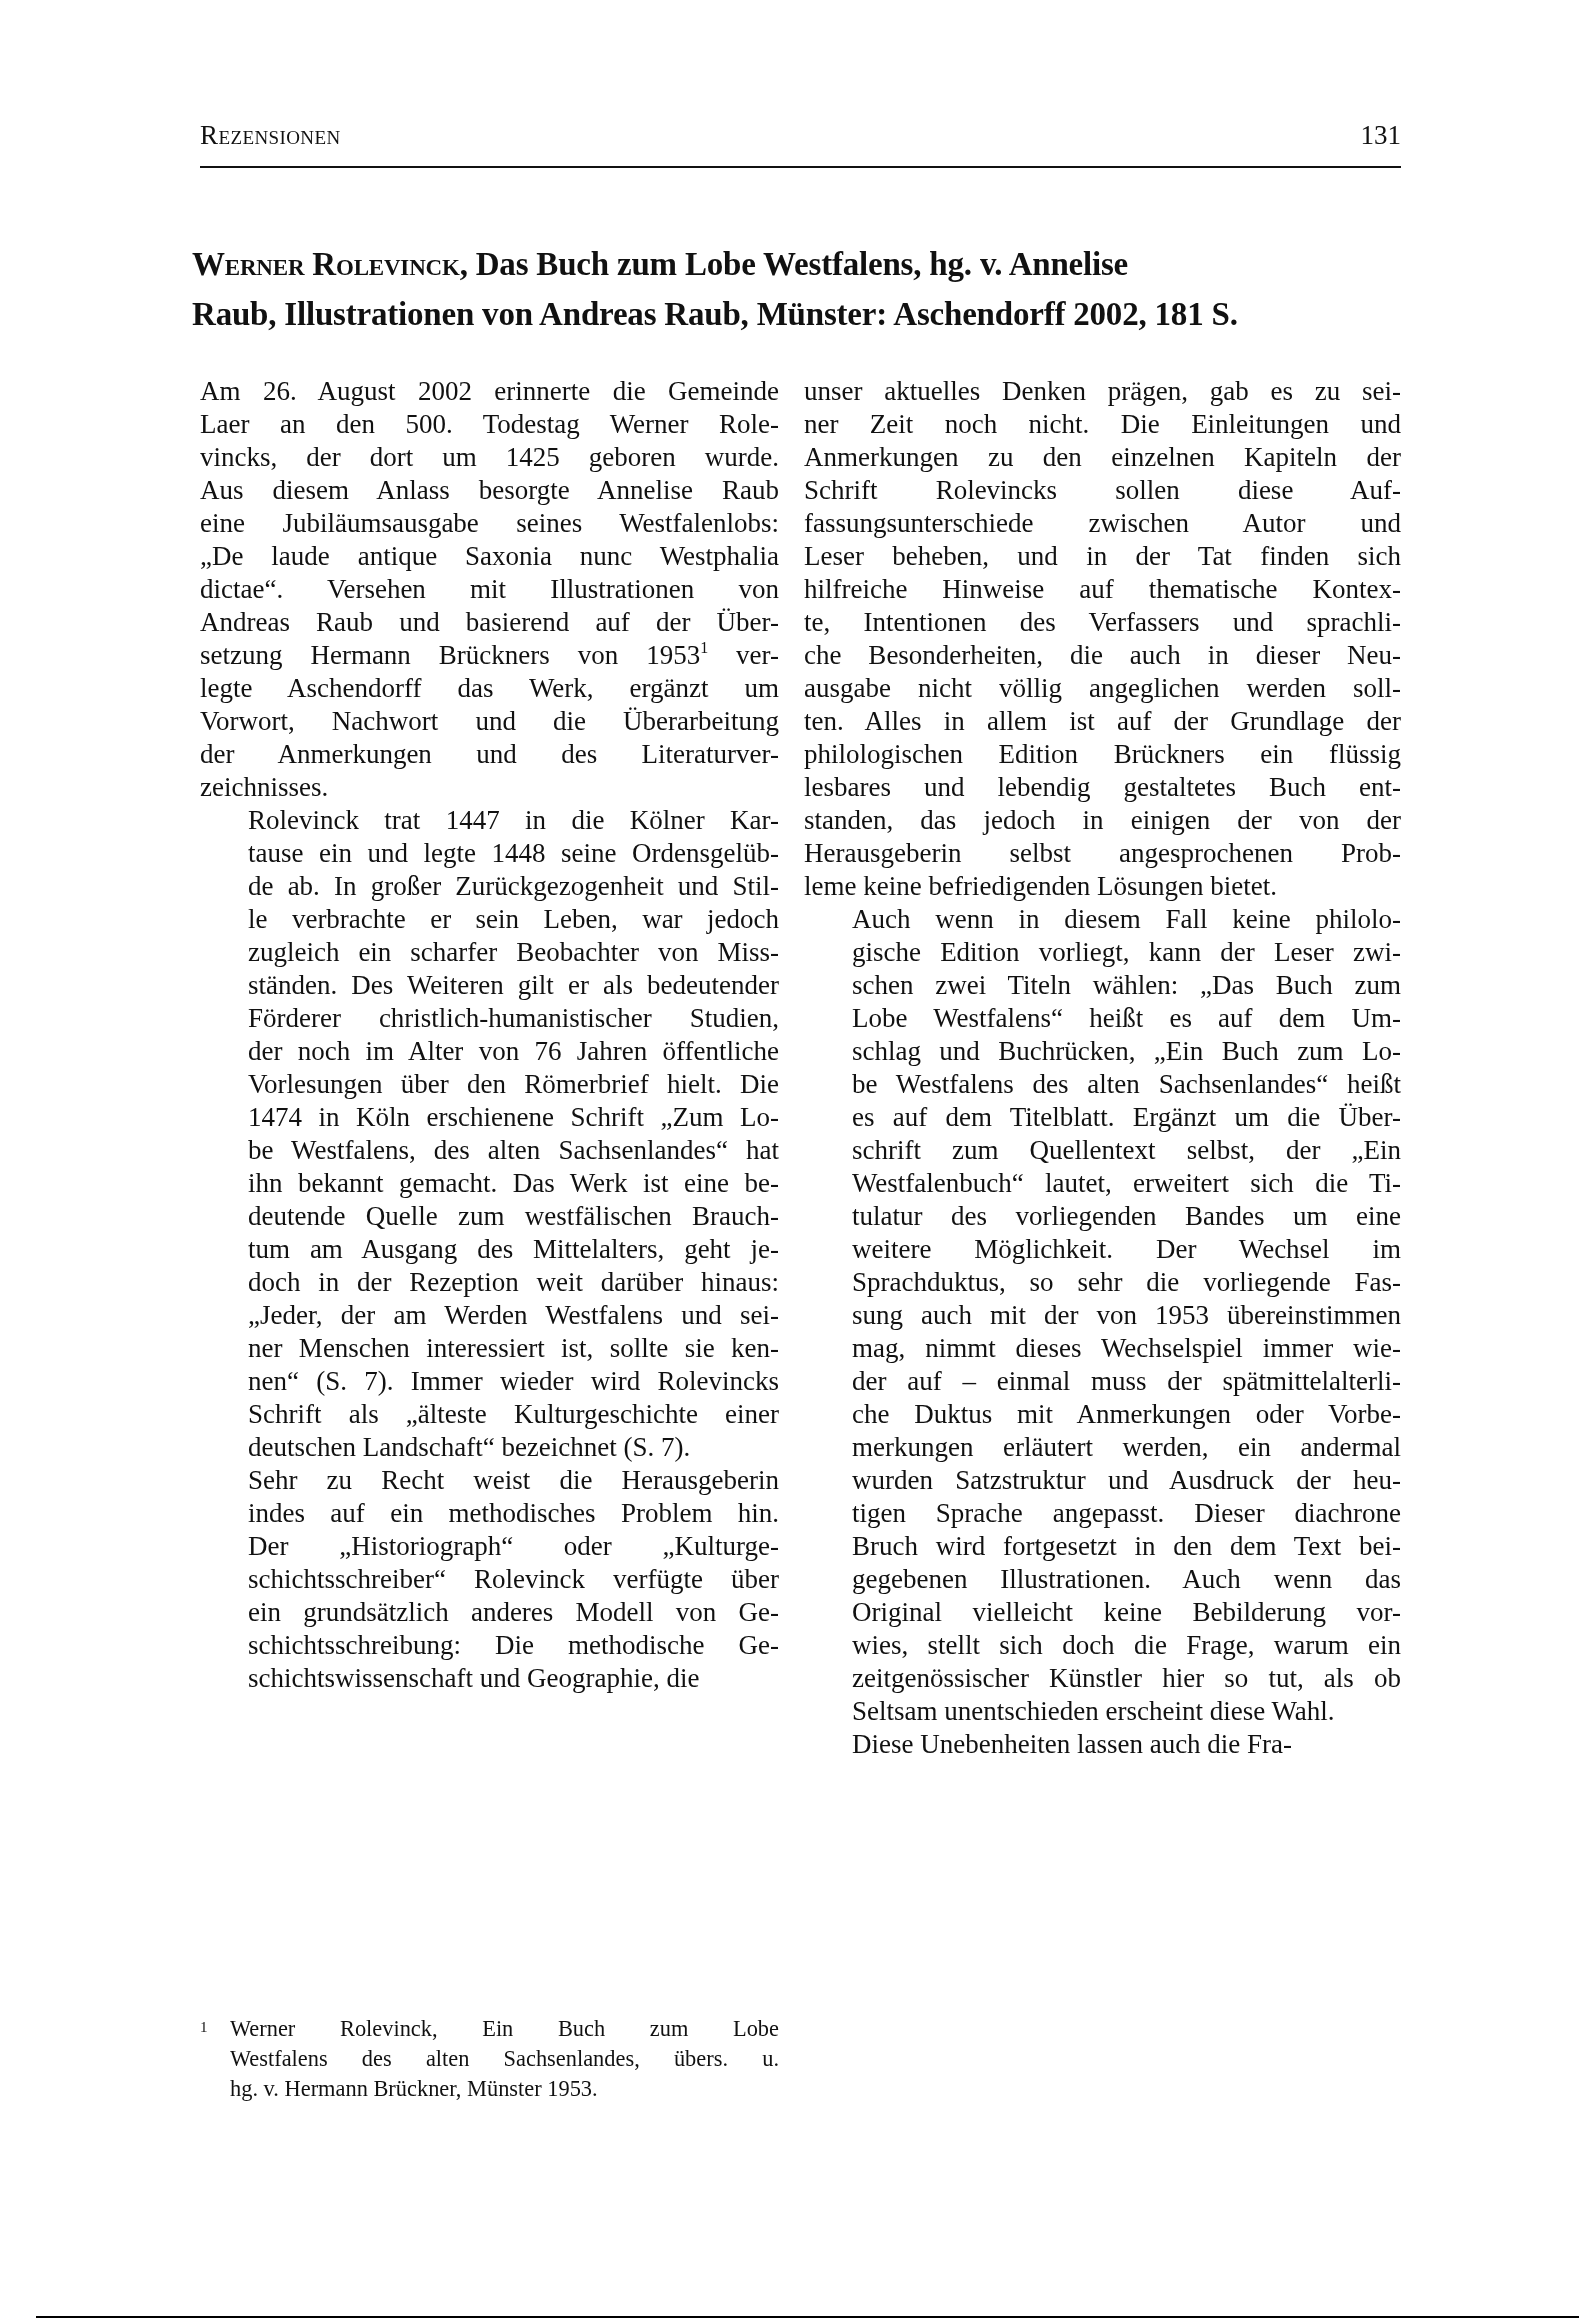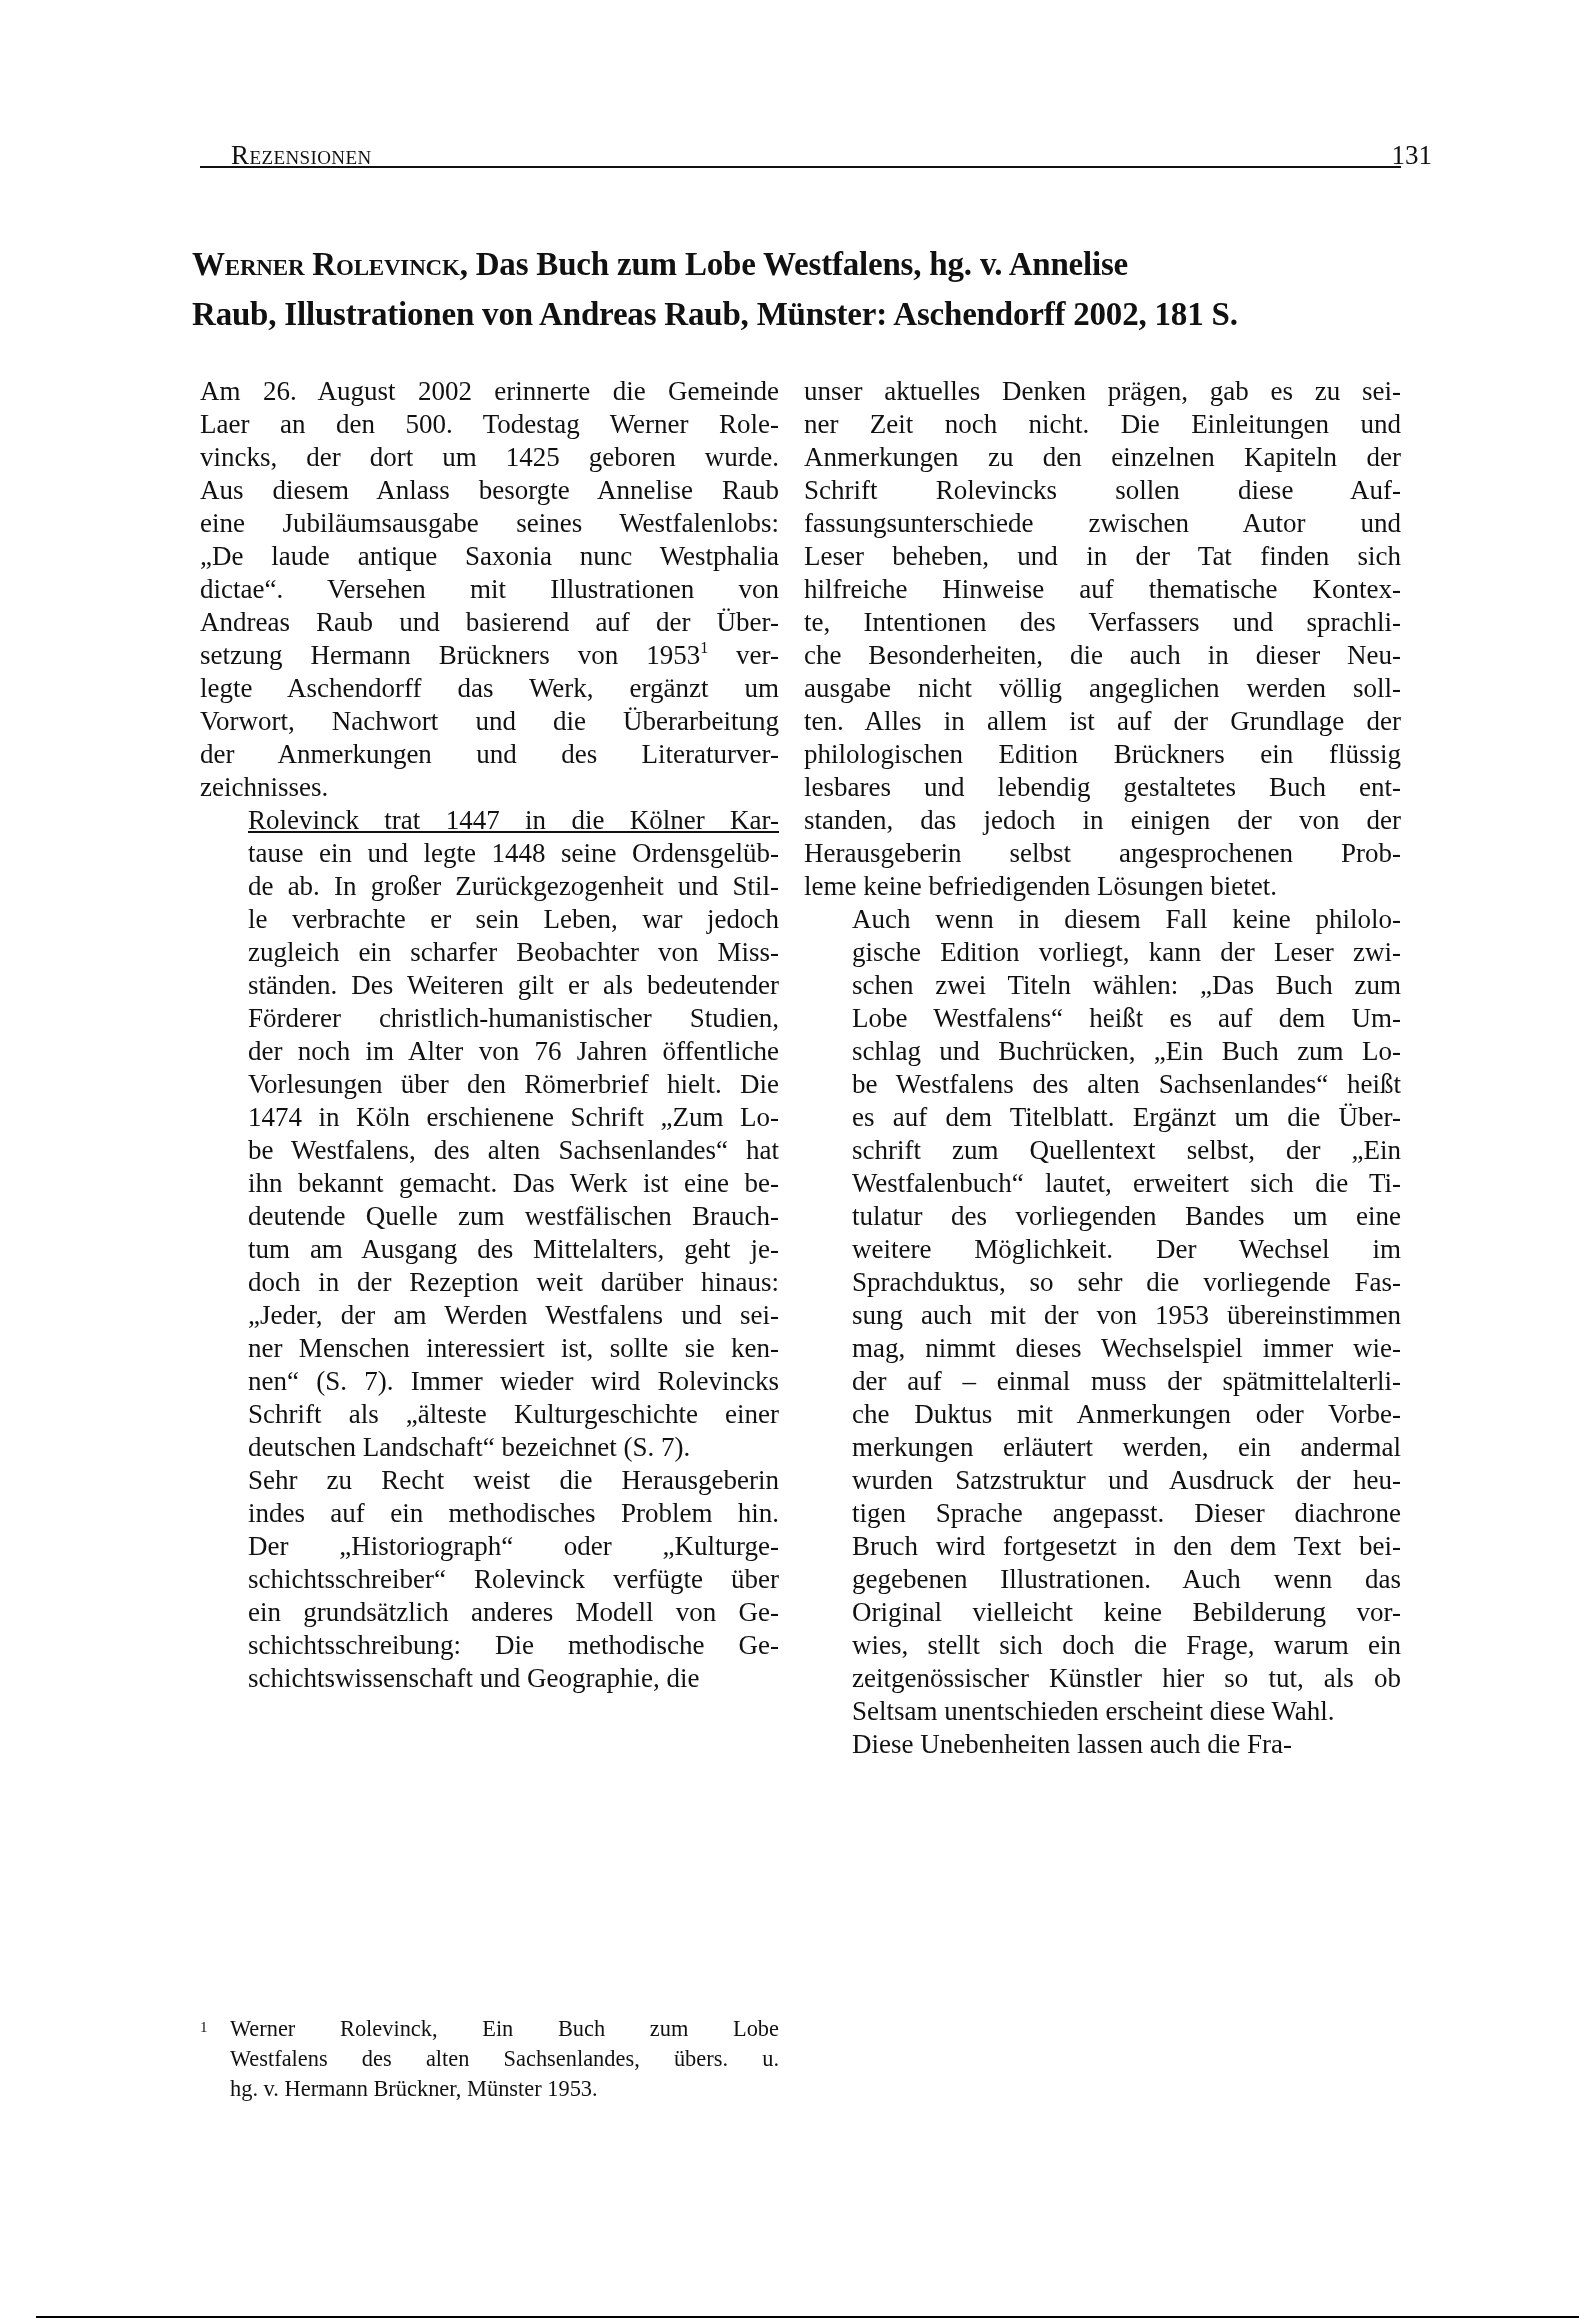--- a/index.html
+++ b/index.html
@@ -1,17 +1,17 @@
 <!DOCTYPE html>
 <html style="font-size:13px"><head>
 <meta charset="utf-8">
 <style>
   html, body { margin: 0; padding: 0; background: #ffffff; }
   body { width: 1580px; height: 2319px; position: relative; overflow: hidden; color: #111; font-family: "Liberation Serif", "DejaVu Serif", serif; }
-  .running-head { position: absolute; left: 200px; top: 140px; width: 1201px; height: 40px; margin-left: 31px; }
+  .running-head { position: absolute; left: 200px; top: 120px; width: 1201px; height: 40px; }
   .running-head .section { position: absolute; left: 0; top: 0; font-size: 27px; font-variant: small-caps; letter-spacing: 0.4px; }
   .running-head .pageno { position: absolute; right: 0; top: 0; font-size: 27px; }
   .head-rule { position: absolute; left: 200px; top: 166px; width: 1201px; height: 2.4px; background: #111; }
   .title { position: absolute; left: 192px; top: 239px; width: 1202px; font-weight: bold; font-size: 33px; line-height: 50px; text-align: justify; text-align-last: left; letter-spacing: -0.2px; }
   .title .author { font-variant: small-caps; }
   .col { position: absolute; top: 375px; font-size: 27px; line-height: 33px; text-align: justify; hyphens: manual; }
   .col.left { left: 200px; width: 579px; }
   .col.right { left: 804px; width: 597px; }
   .col p { margin: 0; }
   .col p.indent { text-indent: 48px; }
@@ -49,21 +49,21 @@
       <span class="line">„De laude antique Saxonia nunc Westphalia</span>
       <span class="line">dictae“. Versehen mit Illustrationen von</span>
       <span class="line">Andreas Raub und basierend auf der Über-</span>
       <span class="line">setzung Hermann Brückners von 1953<sup class="fnref">1</sup> ver-</span>
       <span class="line">legte Aschendorff das Werk, ergänzt um</span>
       <span class="line">Vorwort, Nachwort und die Überarbeitung</span>
       <span class="line">der Anmerkungen und des Literaturver-</span>
       <span class="line last">zeichnisses.</span>
     </p>
     <p class="indent">
-      <span class="line" style="text-indent: 48px; text-decoration: underline;">Rolevinck trat 1447 in die Kölner Kar-</span>
+      <span class="line" style="text-indent: 48px;">Rolevinck trat 1447 in die Kölner Kar-</span>
       <span class="line">tause ein und legte 1448 seine Ordensgelüb-</span>
       <span class="line">de ab. In großer Zurückgezogenheit und Stil-</span>
       <span class="line">le verbrachte er sein Leben, war jedoch</span>
       <span class="line">zugleich ein scharfer Beobachter von Miss-</span>
       <span class="line">ständen. Des Weiteren gilt er als bedeutender</span>
       <span class="line">Förderer christlich-humanistischer Studien,</span>
       <span class="line">der noch im Alter von 76 Jahren öffentliche</span>
       <span class="line">Vorlesungen über den Römerbrief hielt. Die</span>
       <span class="line">1474 in Köln erschienene Schrift „Zum Lo-</span>
       <span class="line">be Westfalens, des alten Sachsenlandes“ hat</span>

